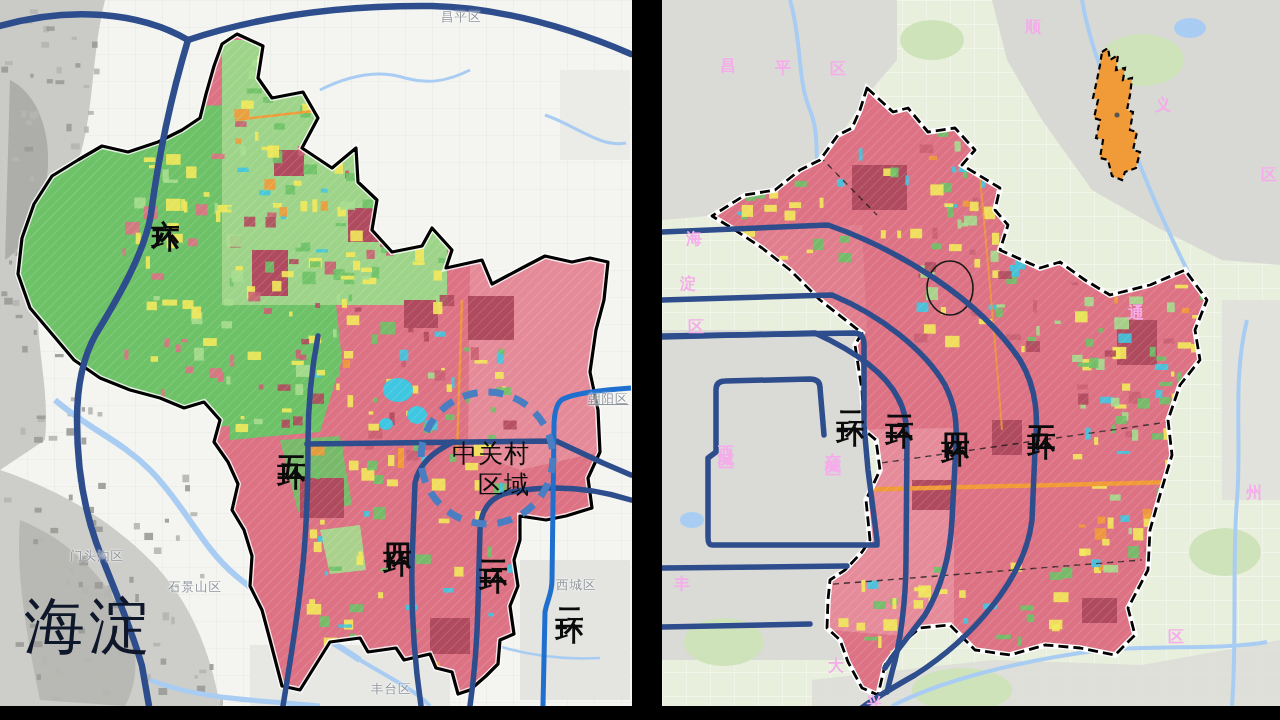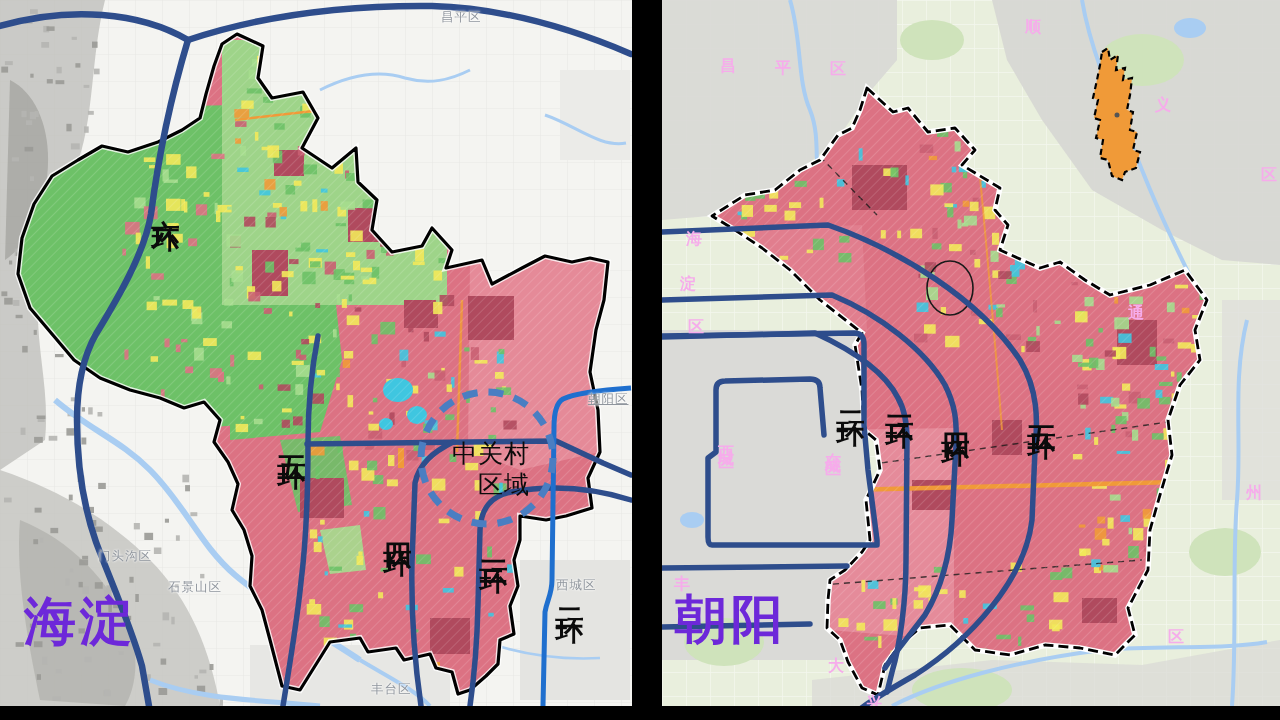--- a/index.html
+++ b/index.html
@@ -12,22 +12,22 @@
   .divider{position:absolute;left:632px;top:0;width:30px;height:720px;background:#000;}
   .bottom-bar{position:absolute;left:0;top:706px;width:1280px;height:14px;background:#000;}
   .lbl{position:absolute;white-space:nowrap;pointer-events:none;}
   .ring-label{writing-mode:vertical-rl;text-orientation:upright;font-weight:700;
               font-size:28px;color:#0b0b0b;letter-spacing:7px;line-height:1;}
   .gray-label{font-size:12.5px;color:var(--gray-label);letter-spacing:1px;
               text-shadow:0 0 3px #fff,0 0 2px #fff;}
   .pink-label{font-size:16px;font-weight:600;color:var(--pink-label);letter-spacing:2px;}
   .pink-label.v{writing-mode:vertical-rl;text-orientation:upright;letter-spacing:4px;line-height:1;}
   .annotation{position:absolute;font-size:25px;color:#0b0b0b;line-height:1.25;letter-spacing:1px;text-align:right;}
-  .big-title{position:absolute;font-family:"Liberation Serif",serif;font-size:52px;
-             color:#6d28d9;letter-spacing:4px;line-height:1;font-weight:700;}
+  .big-title{position:absolute;font-family:"Liberation Serif",serif;font-size:61px;
+             color:#0f172a;letter-spacing:4px;line-height:1;font-weight:400;}
 </style>
 </head>
 <body>
 
 <div class="stage" style="--ring-road: #2e4d8c; --ring2-left: #1f6fce; --district-fill: #dc7283; --district-fill-light: #e68e9c; --green: #6dc167; --light-green: #a5dd8e; --yellow: #f2e95a; --cyan: #3fc6e0; --orange: #f09a38; --water: #a9cdf2; --pink-label: #f6aceb; --gray-label: #8f959d; --boundary: #000000; --dashed-circle: #4a7ec2;">
 
   <div class="map-panel left">
     <svg width="632" height="706" viewBox="0 0 632 706">
       <defs>
         <pattern id="grid" width="27" height="27" patternUnits="userSpaceOnUse">
@@ -578,21 +578,21 @@
     </svg>
 
     <div id="left-labels">
         <div class="lbl ring-label" style="left: 151px; top: 196px;">六环</div>
         <div class="lbl ring-label" style="left: 277px; top: 434px;">五环</div>
         <div class="lbl ring-label" style="left: 383px; top: 521px;">四环</div>
         <div class="lbl ring-label" style="left: 479px; top: 538px;">三环</div>
         <div class="lbl ring-label" style="left: 555px; top: 588px;">二环</div>
         <div class="lbl gray-label" style="left: 441px; top: 9px;">昌平区</div>
         <div class="lbl gray-label" style="left: 588px; top: 391px; text-decoration: underline;">朝阳区</div>
-        <div class="lbl gray-label" style="left: 70px; top: 548px; margin-left: 28px;">门头沟区</div>
+        <div class="lbl gray-label" style="left: 70px; top: 548px;">门头沟区</div>
         <div class="lbl gray-label" style="left: 168px; top: 579px;">石景山区</div>
         <div class="lbl gray-label" style="left: 556px; top: 577px;">西城区</div>
         <div class="lbl gray-label" style="left: 371px; top: 681px; font-family: Liberation Serif, serif;">丰台区</div>
       </div>
 
     <div class="annotation lbl" id="zgc" style="left: 452px; top: 438px;">
       <div>中关村</div>
       <div>区域</div>
     </div>
 
@@ -993,17 +993,16 @@
         <div class="lbl pink-label v" style="left: 56px; top: 433px;">西城区</div>
         <div class="lbl pink-label v" style="left: 163px; top: 440px;">东城区</div>
         <div class="lbl pink-label" style="left: 12px; top: 574px;">丰</div>
         <div class="lbl pink-label" style="left: 166px; top: 656px;">大</div>
         <div class="lbl pink-label" style="left: 204px; top: 693px;">兴</div>
         <div class="lbl pink-label" style="left: 466px; top: 303px;">通</div>
         <div class="lbl pink-label" style="left: 584px; top: 483px;">州</div>
         <div class="lbl pink-label" style="left: 506px; top: 627px;">区</div>
       </div>
 
-    <div class="big-title" style="left:13px;top:594px;">朝阳</div>
   </div>
 
   <div class="bottom-bar"></div>
 </div>
 
 </body></html>

